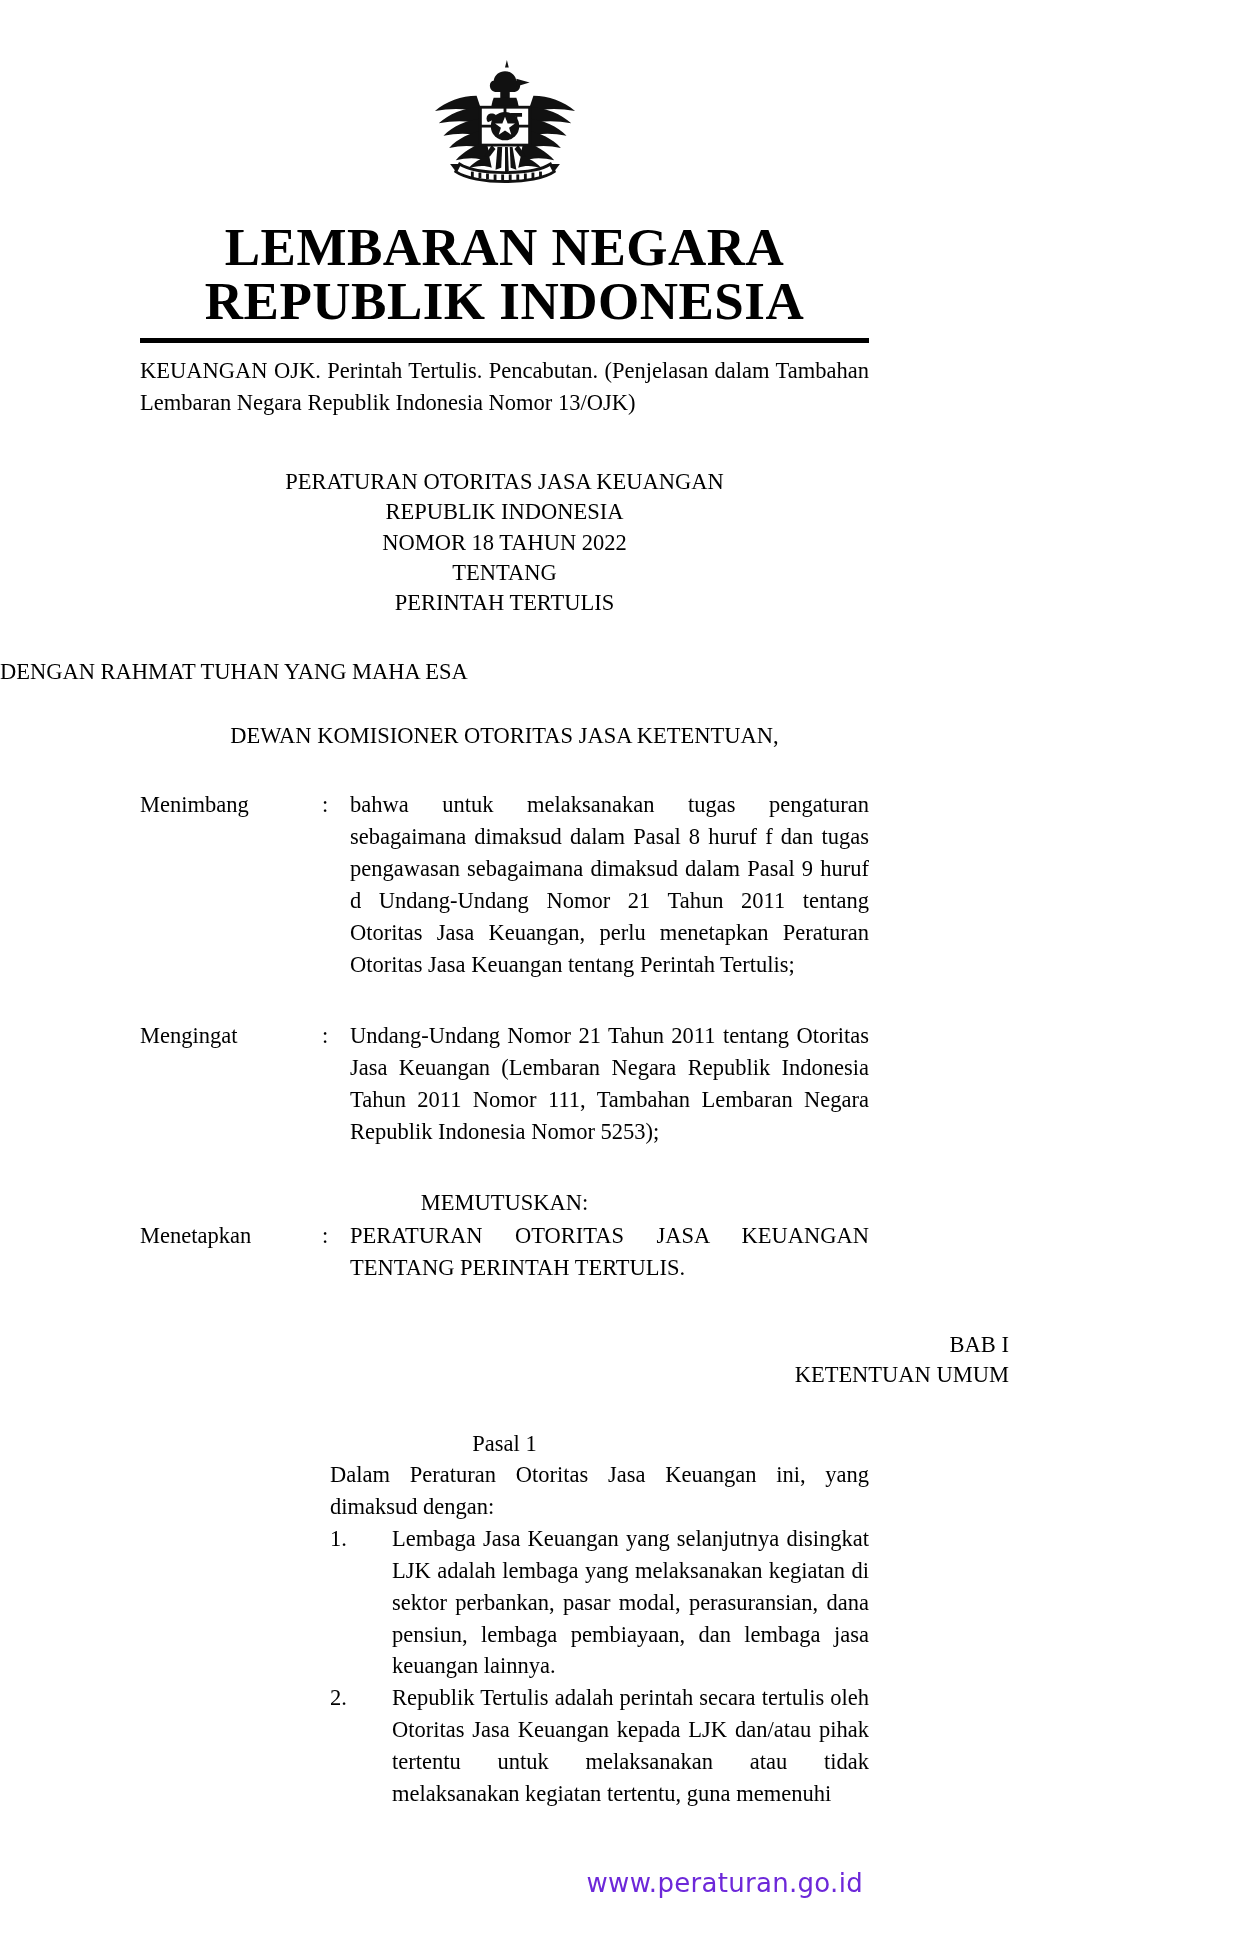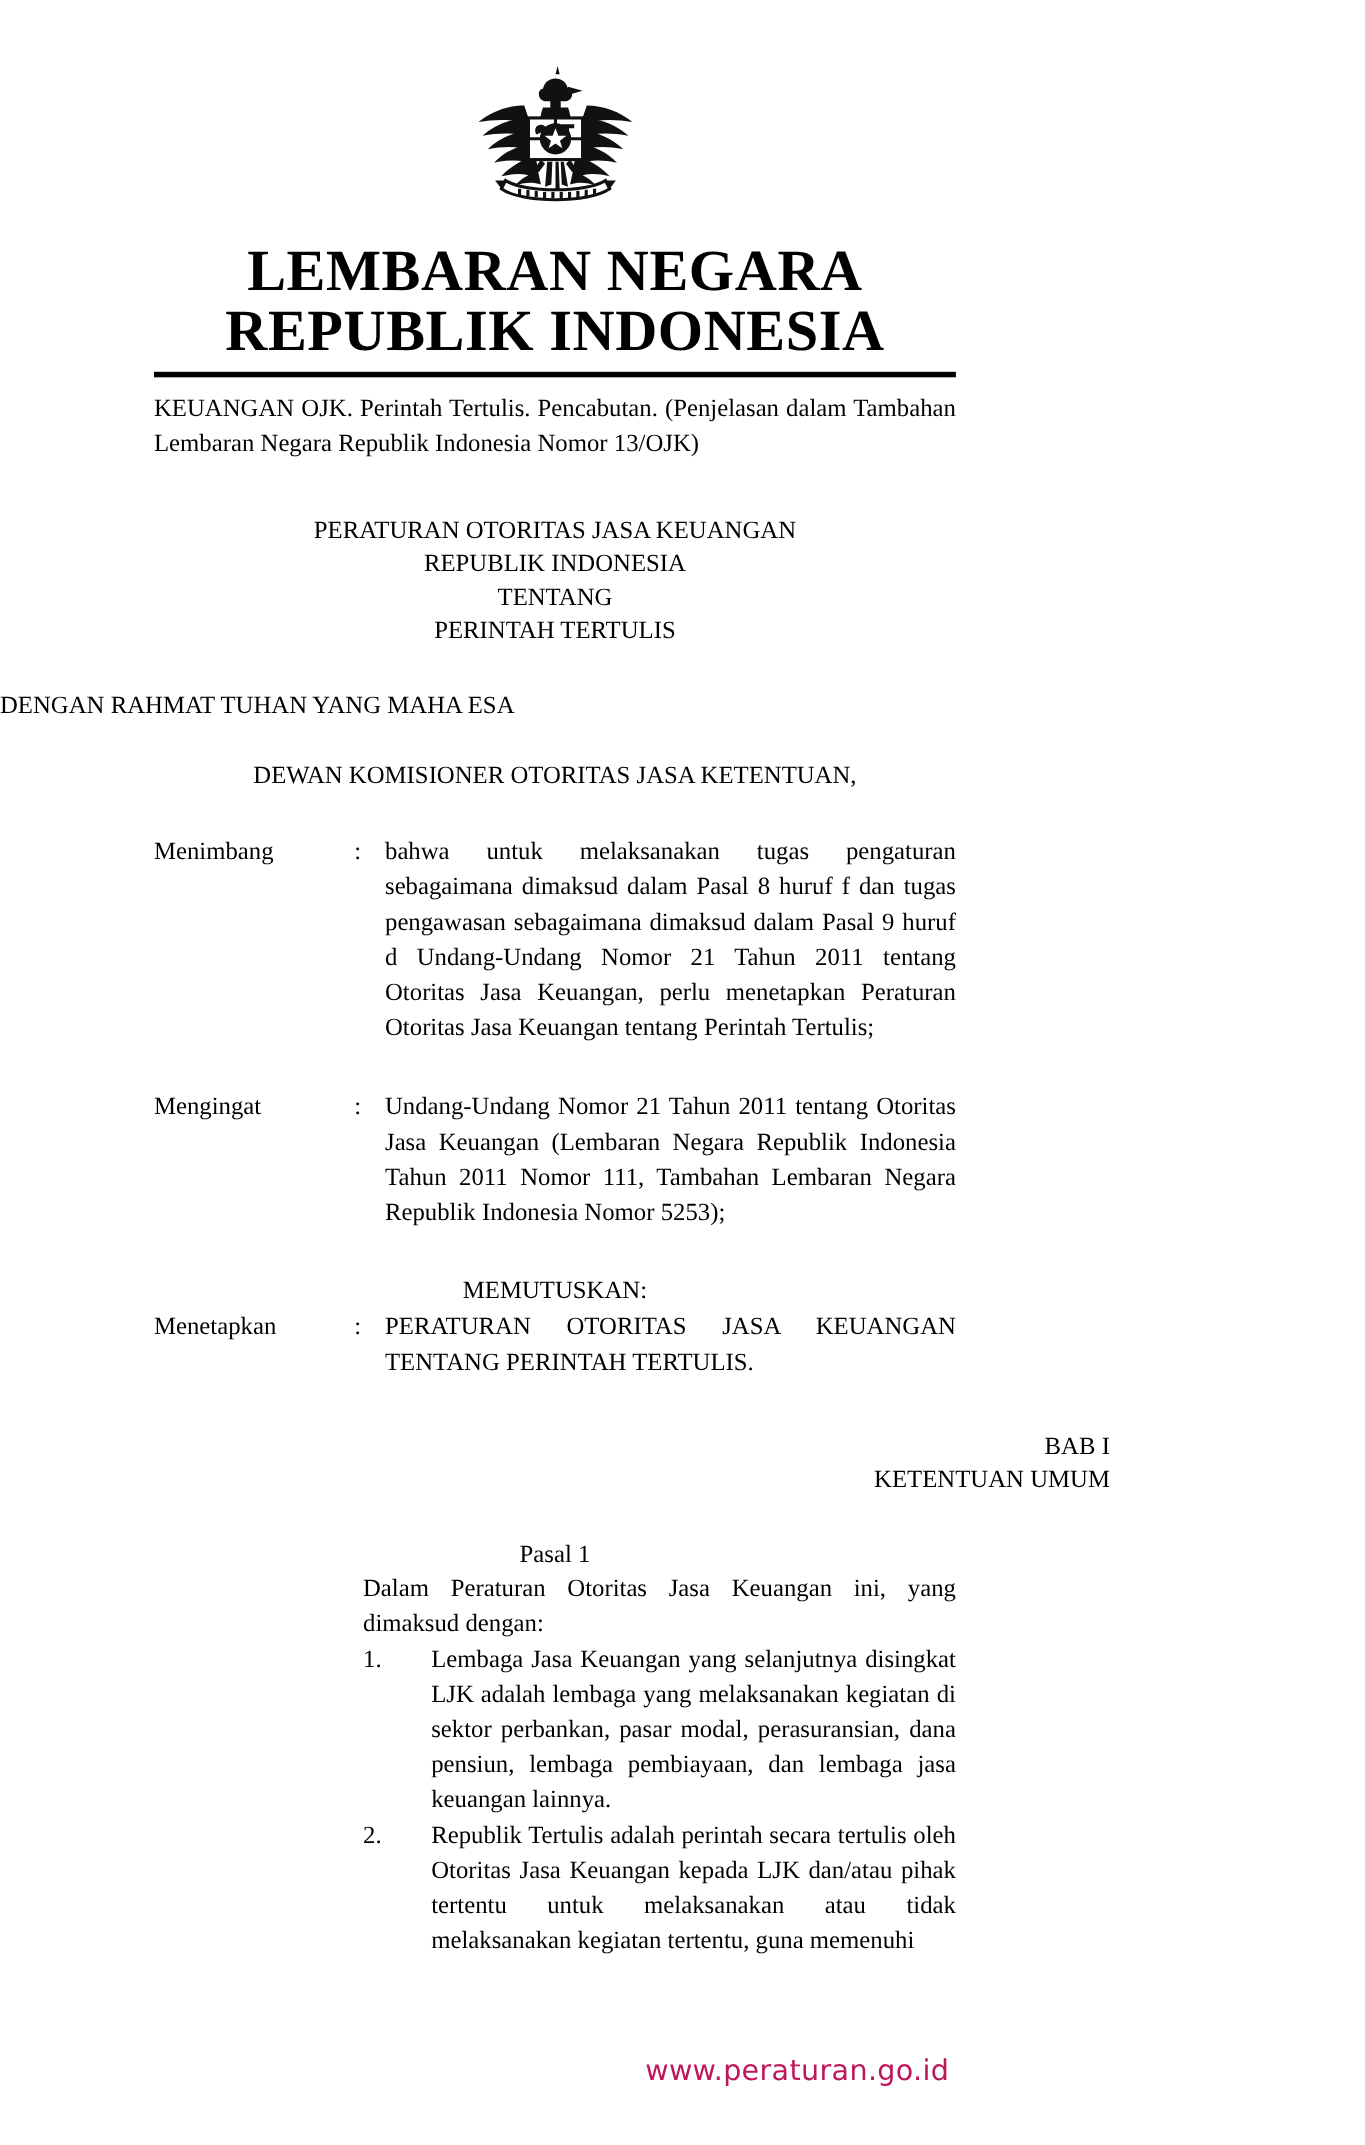--- a/index.html
+++ b/index.html
@@ -173,21 +173,21 @@
     -moz-text-align-last: left;
   }
 
   
   .footer-watermark {
     position: absolute;
     right: 146px;
     bottom: 52px;
     font-family: "DejaVu Sans", "Liberation Sans", sans-serif;
     font-size: 26px;
-    color: #be185d;
+    color: #6d28d9;
     letter-spacing: 0.3px;
     white-space: nowrap;
   }
 </style>
 </head>
 <body>
 
 <div class="page">
 
   <div class="masthead">
@@ -265,20 +265,21 @@
 
   <div class="rule"></div>
 
   <div class="meta">
     <div class="meta-right">KEUANGAN OJK. Perintah Tertulis. Pencabutan. (Penjelasan dalam Tambahan Lembaran Negara Republik Indonesia Nomor 13/OJK)</div>
   </div>
 
   <div class="doc-title">
     <span>PERATURAN OTORITAS JASA KEUANGAN</span>
     <span>REPUBLIK INDONESIA</span>
+    <span>NOMOR 18 TAHUN 2022</span>
     <span>TENTANG</span>
     <span>PERINTAH TERTULIS</span>
   </div>
 
   <div class="blessing">DENGAN RAHMAT TUHAN YANG MAHA ESA</div>
   <div class="council">DEWAN KOMISIONER OTORITAS JASA KETENTUAN,</div>
 
   <div class="clauses">
 
     <div class="clause">

